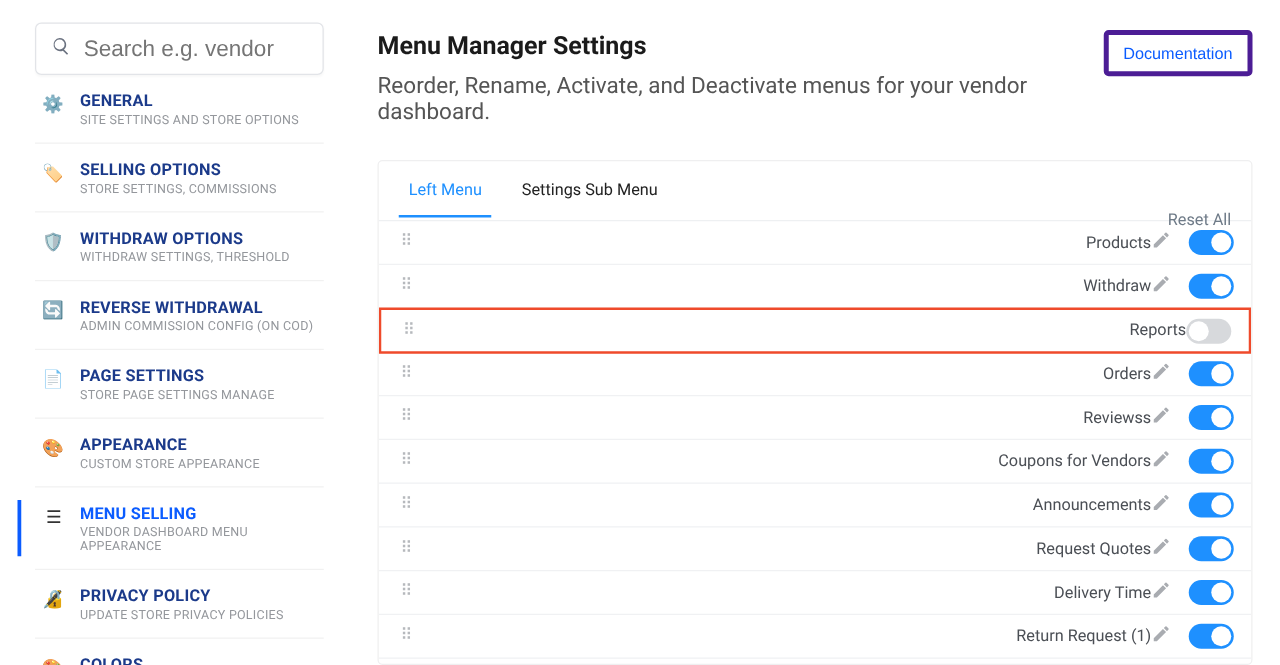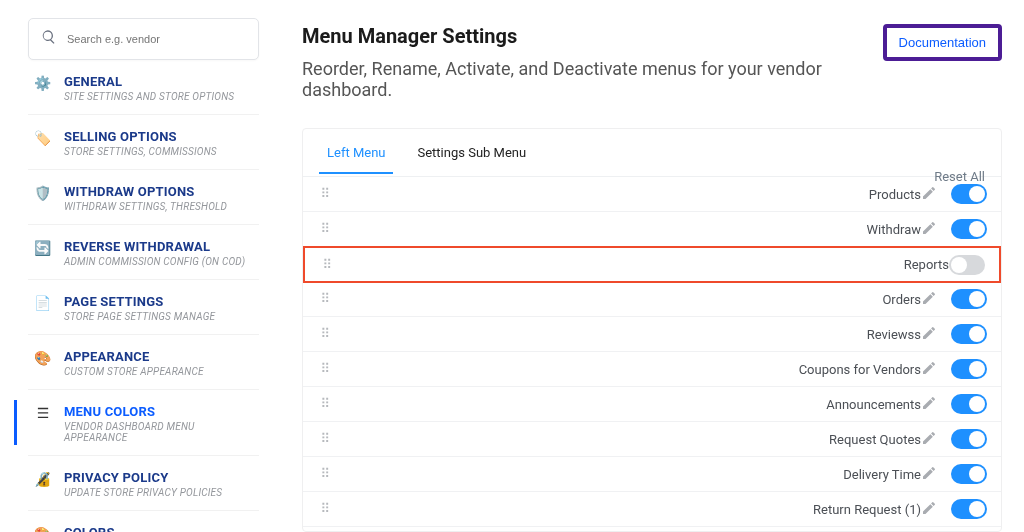--- a/index.html
+++ b/index.html
@@ -26,21 +26,21 @@
     border: 1px solid #e2e4e8;
     border-radius: 5px;
     padding: 0 12px;
     background: #fff;
     box-shadow: 0 1px 2px rgba(0,0,0,0.03);
   }
   .search-box svg { width: 16px; height: 16px; fill: #6b7280; }
   .search-box input {
     border: none;
     outline: none;
-    font-size: 11px;
+    font-size: 18px;
     color: #6b7280;
     flex: 1;
     background: transparent;
   }
   .side-item {
     display: flex;
     align-items: flex-start;
     gap: 12px;
     padding: 14px 6px 12px 6px;
     border-bottom: 1px solid #f1f1f1;
@@ -66,21 +66,20 @@
     font-weight: 700;
     color: #1b3a8a;
     letter-spacing: .2px;
   }
   .side-item.active .title { color: #0b5cff; }
   .side-text .sub {
     font-size: 10px;
     color: #94979c;
     letter-spacing: .2px;
     margin-top: 2px;
-    font-style: italic;
   }
 
   
   .main {
     flex: 1;
     padding: 24px 22px 0 28px;
     display: flex;
     flex-direction: column;
   }
   .header-row {
@@ -256,21 +255,21 @@
       <div class="side-item">
     <span class="side-icon">🎨</span>
     <div class="side-text">
       <div class="title">APPEARANCE</div>
       <div class="sub">CUSTOM STORE APPEARANCE</div>
     </div>
       </div>
       <div class="side-item active">
     <span class="side-icon">☰</span>
     <div class="side-text">
-      <div class="title">MENU COLORS</div>
+      <div class="title">MENU SELLING</div>
       <div class="sub">VENDOR DASHBOARD MENU APPEARANCE</div>
     </div>
       </div>
       <div class="side-item">
     <span class="side-icon">🔏</span>
     <div class="side-text">
       <div class="title">PRIVACY POLICY</div>
       <div class="sub">UPDATE STORE PRIVACY POLICIES</div>
     </div>
       </div>

